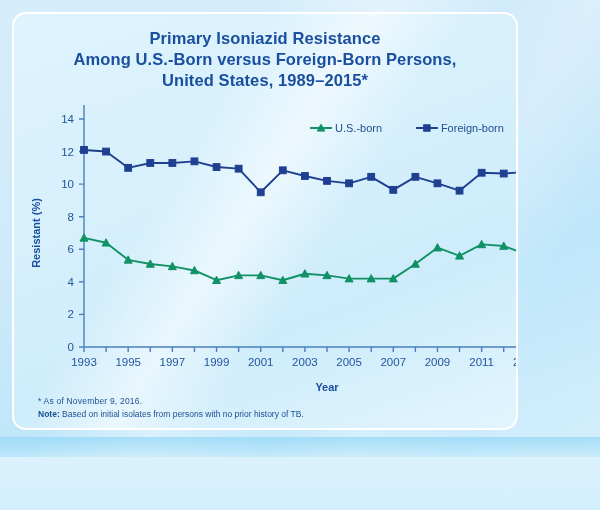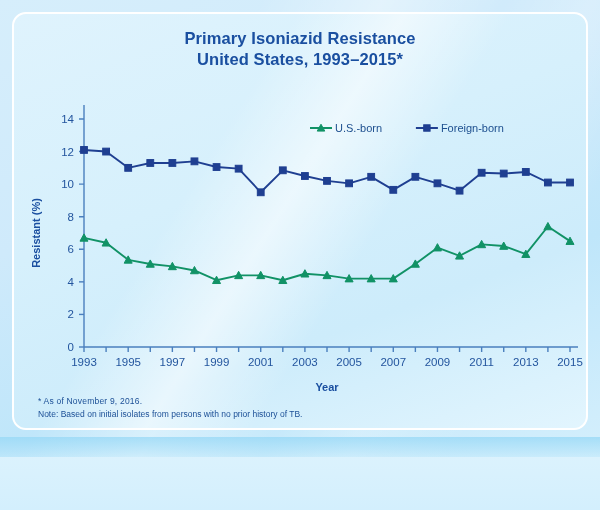--- a/index.html
+++ b/index.html
@@ -35,21 +35,21 @@
     left: 0; right: 0;
     top: 457px;
     height: 53px;
     background: linear-gradient(180deg, #dbf2fd, #d3effd);
   }
 
   .card {
     position: absolute;
     left: 12px;
     top: 12px;
-    width: 576px;
+    width: 506px;
     height: 418px;
     border: 2px solid #ffffff;
     border-radius: 14px;
     box-sizing: border-box;
     background:
       linear-gradient(122deg, rgba(255,255,255,0.0) 34%, rgba(255,255,255,0.55) 47%, rgba(255,255,255,0.0) 60%),
       linear-gradient(160deg, #dff3fd 0%, #d6f0fc 40%, #cdecfb 70%, #e2f5fe 100%);
     overflow: hidden;
   }
 
@@ -76,21 +76,21 @@
   svg { display: block; }
 
   .footnotes {
     position: absolute;
     left: 24px;
     top: 381px;
     color: #1b4f96;
     font-size: 8.5px;
     line-height: 13px;
   }
-  .footnotes .note-label { font-weight: normal; }
+  .footnotes .note-label { font-weight: bold; }
   .fn-star { letter-spacing: 0.2px; }
 
   text { font-family: "Liberation Sans", sans-serif; }
   .axis-label-text {
     fill: #1a4fa0;
     font-size: 11px;
     font-weight: bold;
   }
   .tick-text {
     fill: #23559e;
@@ -105,21 +105,22 @@
 <body>
 
 <div class="bg-streaks"></div>
 <div class="lower-band"></div>
 <div class="lower-band2"></div>
 
 <div class="card">
 
   <div class="title">
     <div>Primary Isoniazid Resistance</div>
-    <div>United States, 1993–2015*</div>
+    <div>Among U.S.-Born versus Foreign-Born Persons,</div>
+    <div>United States, 1989–2015*</div>
   </div>
 
   <div class="plot-wrap">
     <svg id="chart-svg" width="576" height="300" viewBox="0 0 576 300">
       <g id="axes-group">
           <line x1="70" y1="5" x2="70" y2="247" stroke="#4a7fbe" stroke-width="1.4"></line>
           <line x1="70" y1="247" x2="564" y2="247" stroke="#4a7fbe" stroke-width="1.4"></line>
           <line x1="65" y1="247" x2="70" y2="247" stroke="#4a7fbe" stroke-width="1.4"></line>
           <text x="60" y="251" text-anchor="end" class="tick-text">0</text>
           <line x1="65" y1="214.42857142857144" x2="70" y2="214.42857142857144" stroke="#4a7fbe" stroke-width="1.4"></line>

